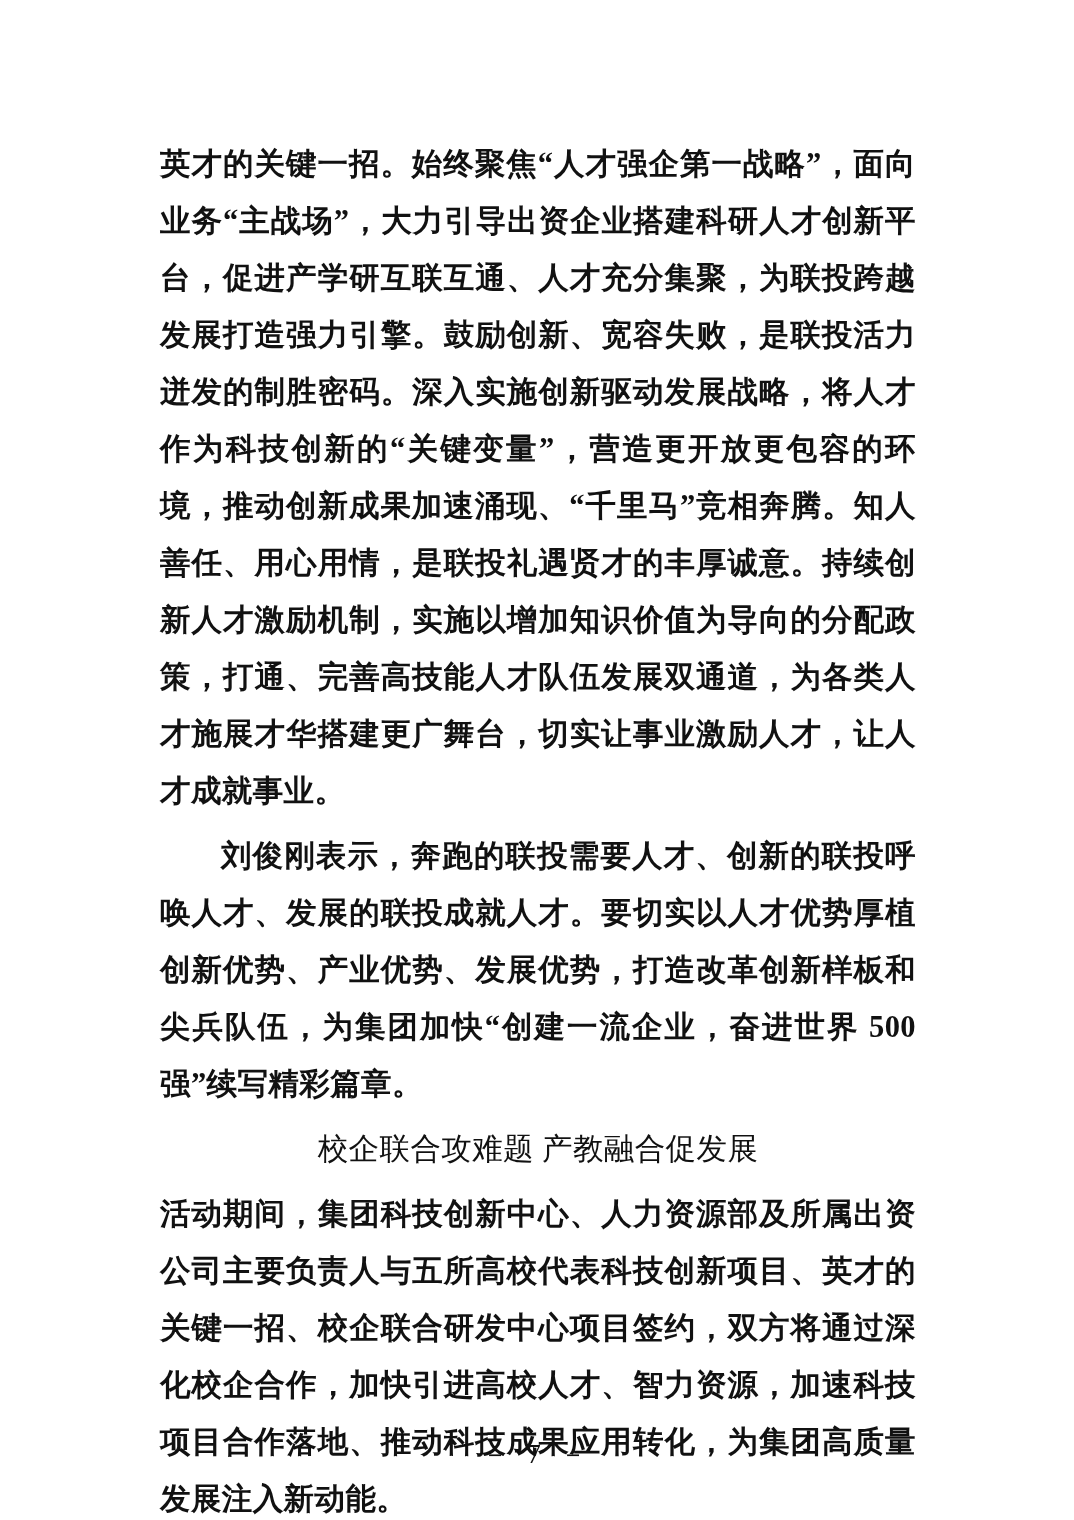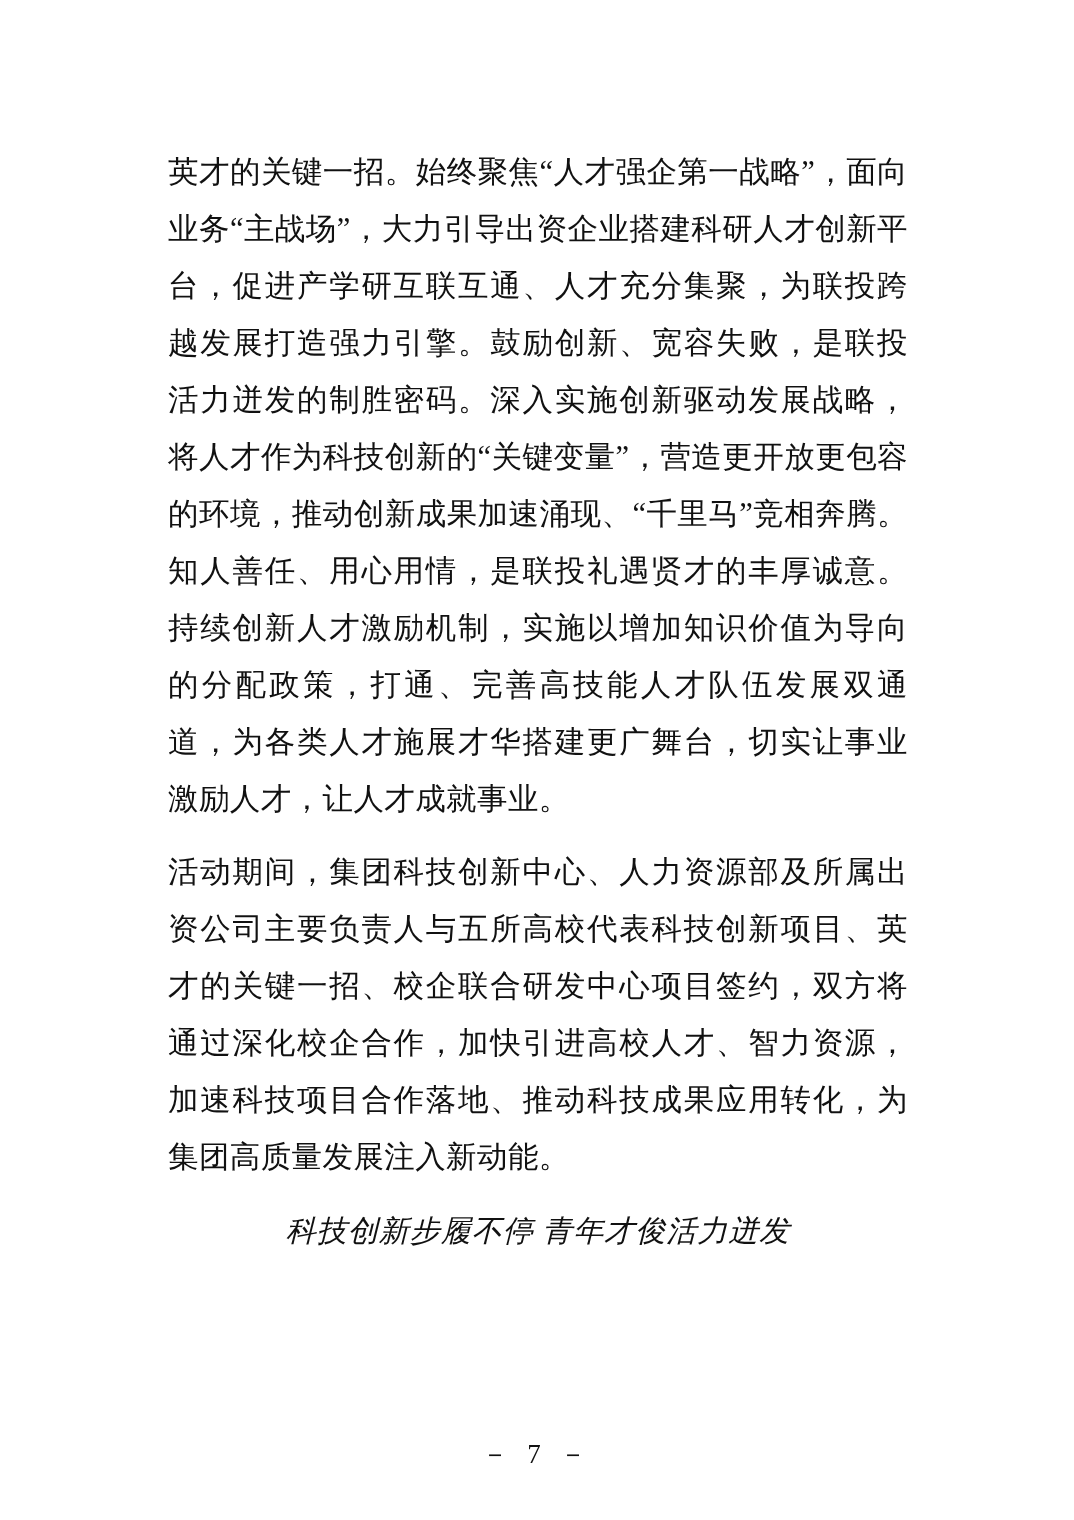--- a/index.html
+++ b/index.html
@@ -20,21 +20,22 @@
     height: 1520px;
     box-sizing: border-box;
     padding: 128px 150px 0 152px;
   }
   .body-text {
     font-size: 30.5px;
     line-height: 57px;
     text-align: justify;
     text-justify: inter-ideograph;
     letter-spacing: 0.4px;
-    margin: 16px;
+    margin: 8px;
+    font-weight: bold;
   }
   .para-indent {
     text-indent: 61px;
   }
   .heading {
     font-size: 30.5px;
     line-height: 57px;
     text-align: center;
     margin: 0;
     letter-spacing: 0.4px;
@@ -60,21 +61,23 @@
     font-family: "Liberation Serif", "DejaVu Serif", serif;
   }
 </style>
 </head>
 <body>
 
 <div class="page">
 
   <p class="body-text">英才的关键一招。始终聚焦“人才强企第一战略”，面向业务“主战场”，大力引导出资企业搭建科研人才创新平台，促进产学研互联互通、人才充分集聚，为联投跨越发展打造强力引擎。鼓励创新、宽容失败，是联投活力迸发的制胜密码。深入实施创新驱动发展战略，将人才作为科技创新的“关键变量”，营造更开放更包容的环境，推动创新成果加速涌现、“千里马”竞相奔腾。知人善任、用心用情，是联投礼遇贤才的丰厚诚意。持续创新人才激励机制，实施以增加知识价值为导向的分配政策，打通、完善高技能人才队伍发展双通道，为各类人才施展才华搭建更广舞台，切实让事业激励人才，让人才成就事业。</p>
 
+  <p class="body-text para-indent">刘俊刚表示，奔跑的联投需要人才、创新的联投呼唤人才、发展的联投成就人才。要切实以人才优势厚植创新优势、产业优势、发展优势，打造改革创新样板和尖兵队伍，为集团加快“创建一流企业，奋进世界 500 强”续写精彩篇章。</p>
 
+  <p class="heading">校企联合攻难题  产教融合促发展</p>
 
   <p class="body-text">活动期间，集团科技创新中心、人力资源部及所属出资公司主要负责人与五所高校代表科技创新项目、英才的关键一招、校企联合研发中心项目签约，双方将通过深化校企合作，加快引进高校人才、智力资源，加速科技项目合作落地、推动科技成果应用转化，为集团高质量发展注入新动能。</p>
 
   <p class="heading-kai">科技创新步履不停 青年才俊活力迸发</p>
 
   <div class="page-number">－ 7 －</div>
 
 </div>
 
 </body></html>

